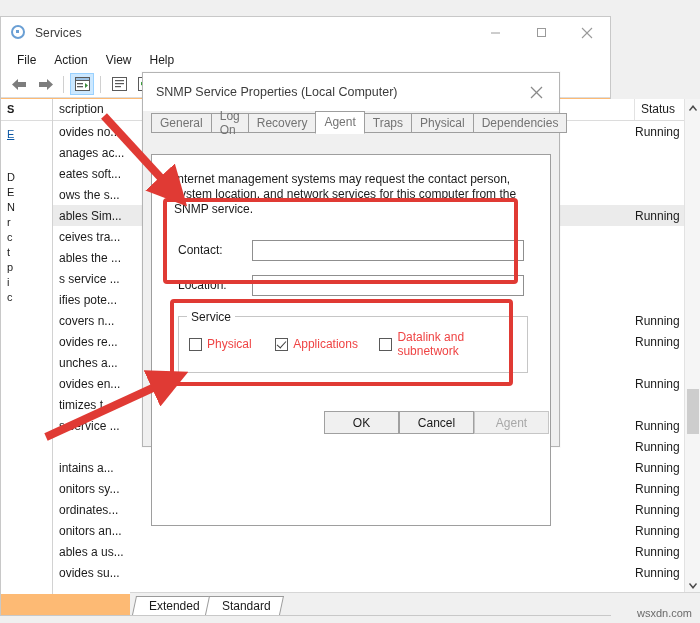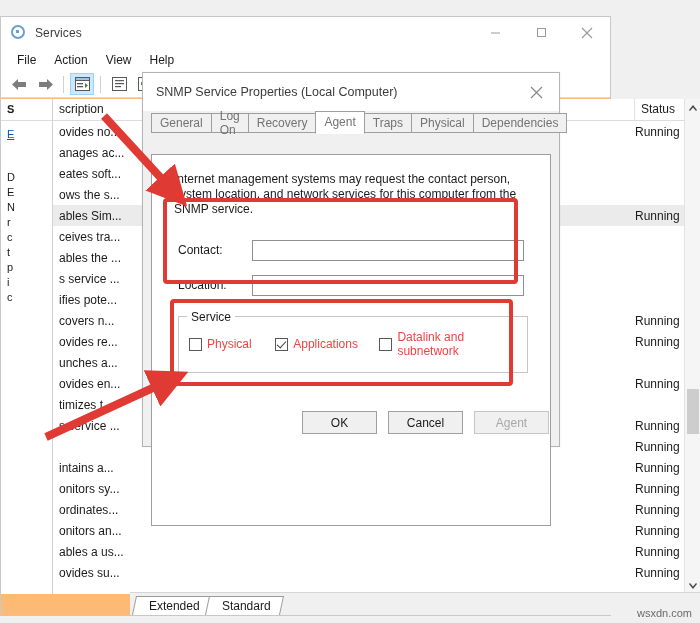--- a/index.html
+++ b/index.html
@@ -362,21 +362,21 @@
     width: 4px; height: 8px;
     border: solid #3c3c3c;
     border-width: 0 1.6px 1.6px 0;
     transform: rotate(42deg);
   }
   .w-physical { width: 92px; }
   .w-apps     { width: 112px; }
   .dlg-buttons {
     position: absolute;
     right: 10px; bottom: 12px;
-    display: flex; gap: 11px;
+    display: flex; 
   }
   .dbtn {
     width: 75px; height: 23px;
     font-size: 12px;
     display: flex; align-items: center; justify-content: center;
     background: #f0f0f0;
     border: 1px solid #a0a0a0;
     color: #1b1b1b;
   }
   .dbtn.disabled { color: #a8a8a8; border-color: #c6c6c6; }

